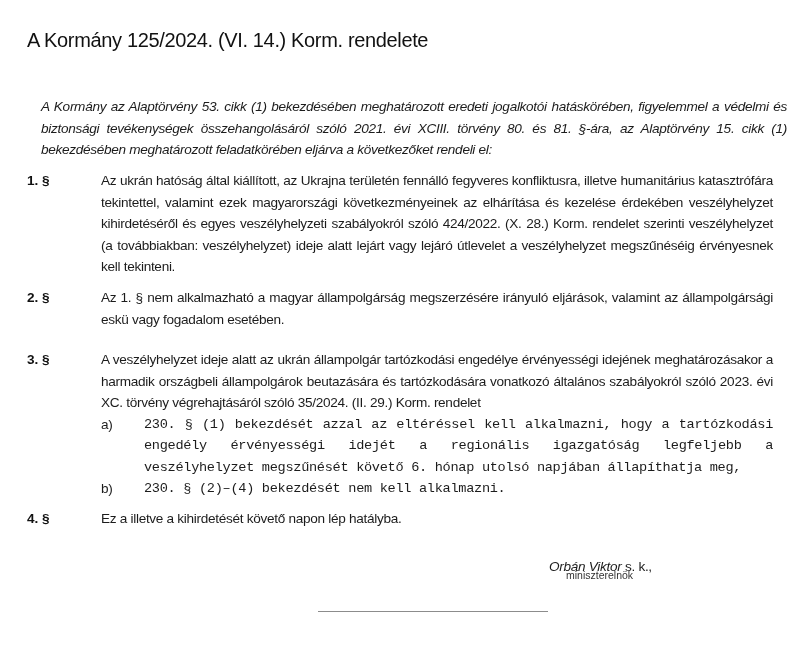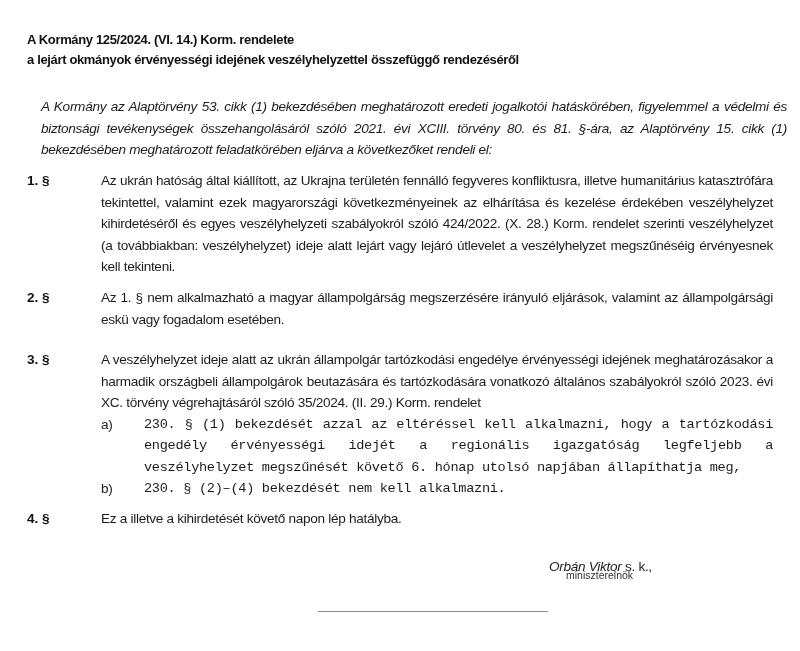--- a/index.html
+++ b/index.html
@@ -4,21 +4,21 @@
 <style>
   html, body { margin: 0; padding: 0; background: #ffffff; }
   body {
     width: 800px; height: 651px; overflow: hidden; position: relative;
     font-family: "Liberation Sans Narrow", "Liberation Sans", sans-serif;
     color: #1c1c1c;
   }
   .page { position: absolute; left: 27px; top: 0; width: 746px; }
   .title {
     position: absolute; left: 0; top: 30px; width: 746px;
-    font-weight: bold; font-size: 13px; line-height: 20px;
+    font-weight: normal; font-size: 20px; line-height: 20px;
     letter-spacing: -0.35px; color: #111;
   }
   .title div { white-space: nowrap; }
   .intro {
     position: absolute; left: 14px; top: 96px; width: 746px;
     font-size: 13.6px; line-height: 21.5px; text-align: justify;
     letter-spacing: -0.3px;
     font-style: italic;
   }
   .section { position: absolute; left: 0; width: 746px; font-size: 13.6px; line-height: 21.5px; letter-spacing: -0.3px; }
@@ -37,21 +37,20 @@
     border-top: 1.5px solid #8c8c8c;
   }
 </style>
 </head>
 <body>
 
 <div class="page">
 
   <div class="title">
     <div>A Kormány 125/2024. (VI. 14.) Korm. rendelete</div>
-    <div>a lejárt okmányok érvényességi idejének veszélyhelyzettel összefüggő rendezéséről</div>
   </div>
 
   <div class="intro">A Kormány az Alaptörvény 53. cikk (1) bekezdésében meghatározott eredeti jogalkotói hatáskörében, figyelemmel a védelmi és biztonsági tevékenységek összehangolásáról szóló 2021. évi XCIII. törvény 80. és 81. §-ára, az Alaptörvény 15. cikk (1) bekezdésében meghatározott feladatkörében eljárva a következőket rendeli el:</div>
 
   <div class="section" style="top:170px">
     <span class="sec-num">1. §</span>
     <div class="sec-body last-line">Az ukrán hatóság által kiállított, az Ukrajna területén fennálló fegyveres konfliktusra, illetve humanitárius katasztrófára tekintettel, valamint ezek magyarországi következményeinek az elhárítása és kezelése érdekében veszélyhelyzet kihirdetéséről és egyes veszélyhelyzeti szabályokról szóló 424/2022. (X. 28.) Korm. rendelet szerinti veszélyhelyzet (a továbbiakban: veszélyhelyzet) ideje alatt lejárt vagy lejáró útlevelet a veszélyhelyzet megszűnéséig érvényesnek kell tekinteni.</div>
   </div>
 
   <div class="section" style="top:287px">

